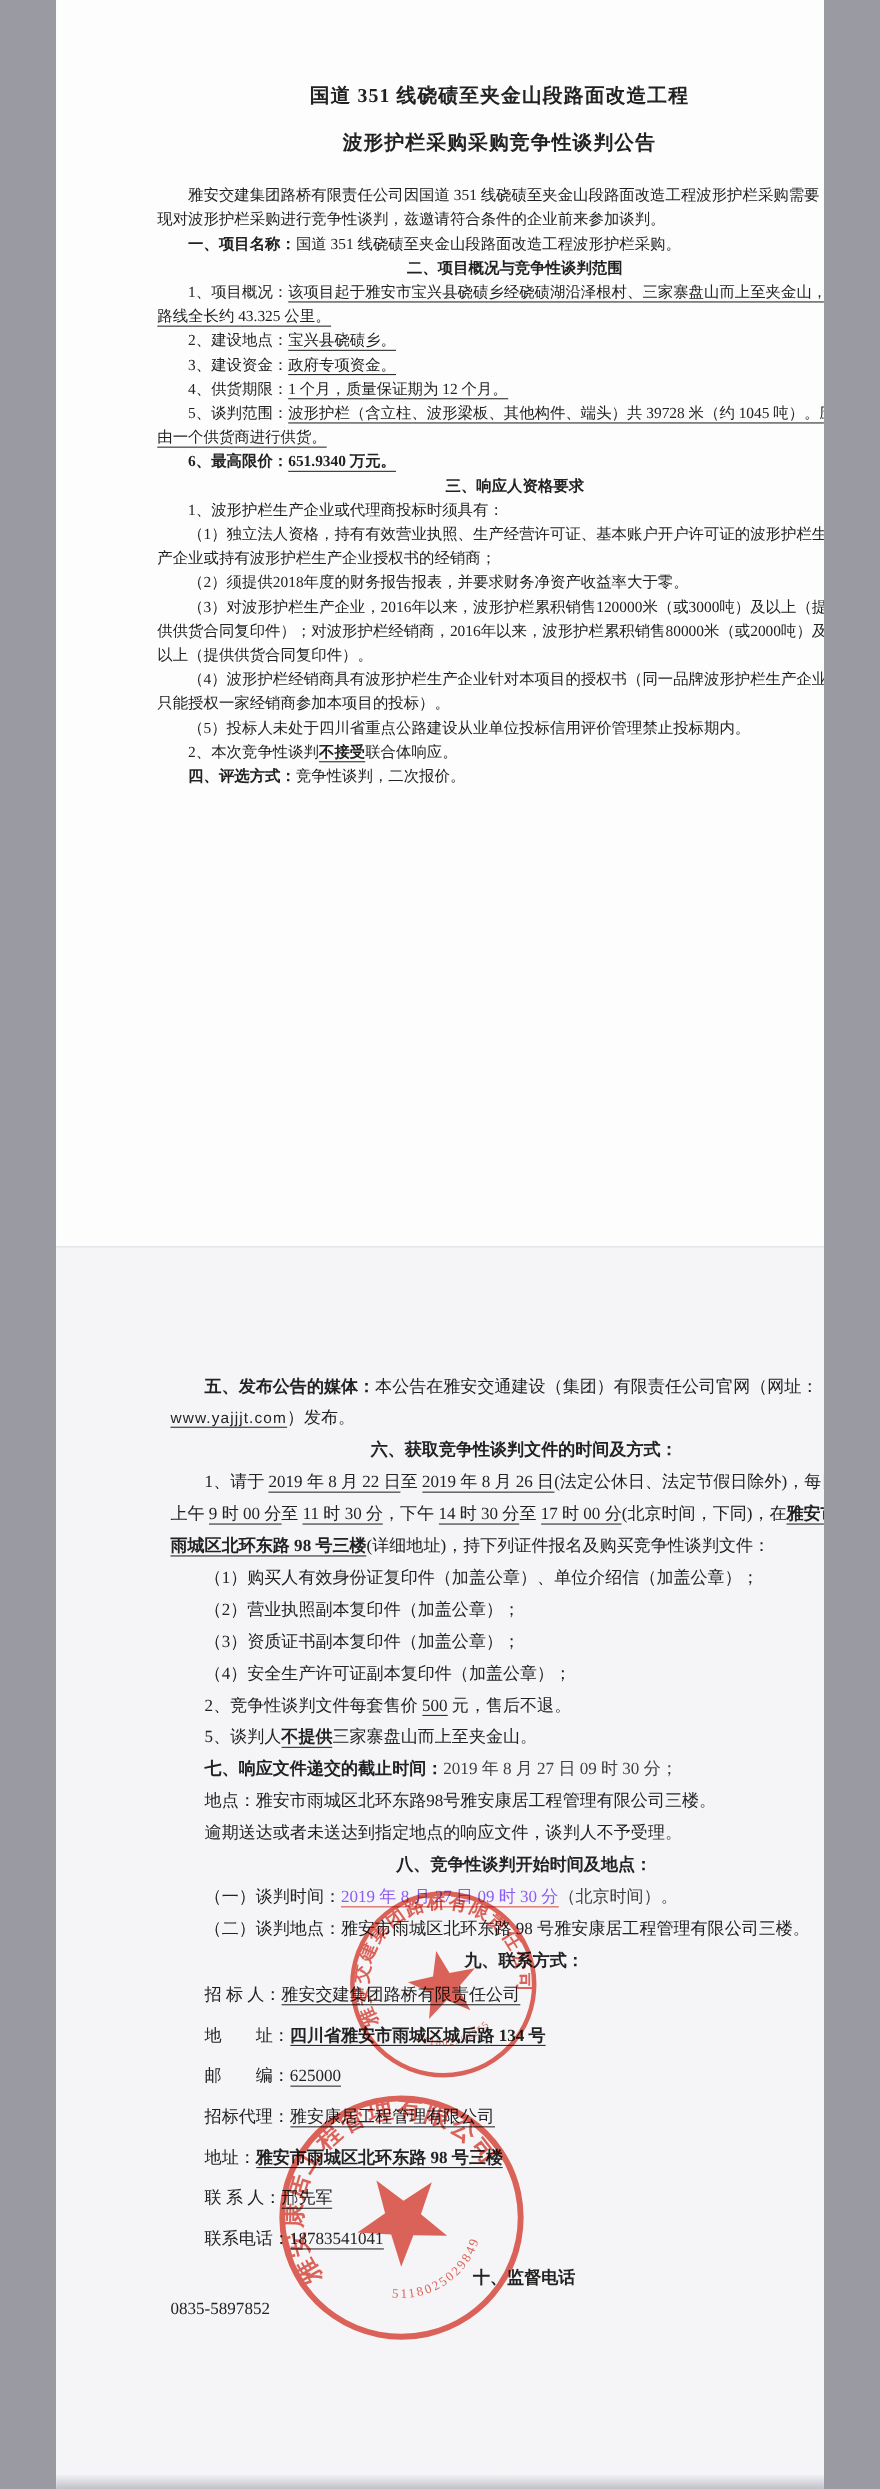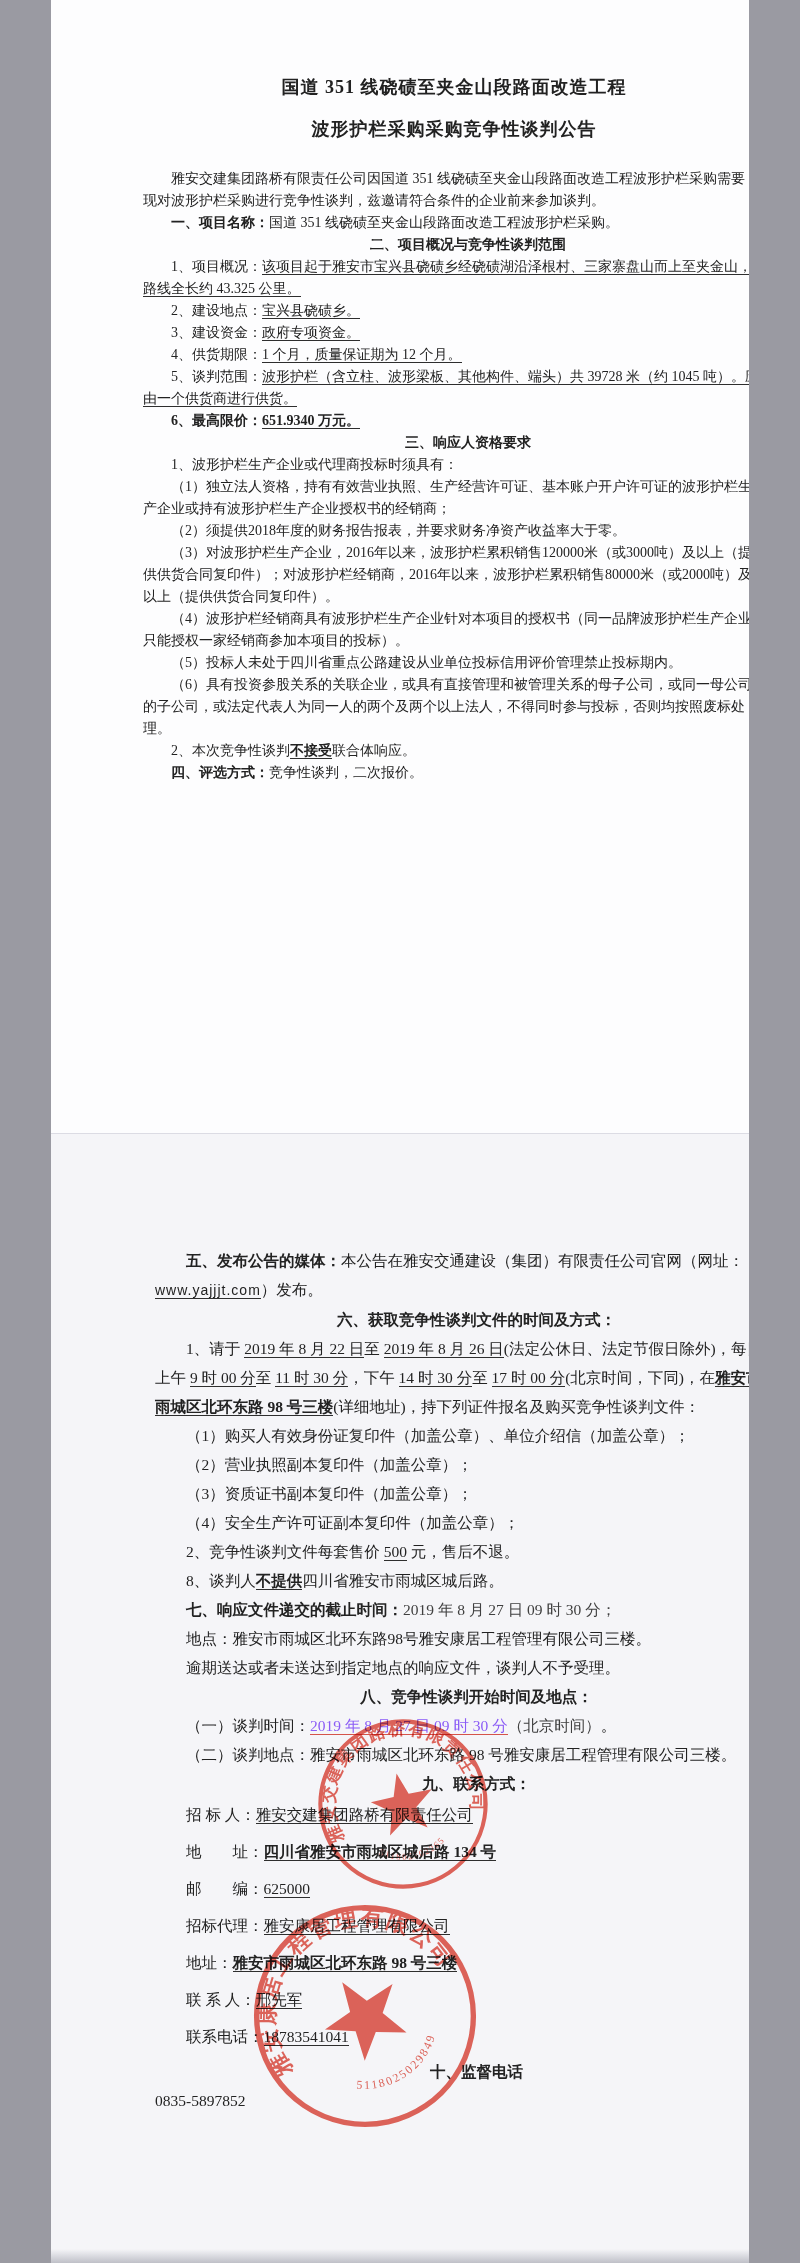--- a/index.html
+++ b/index.html
@@ -77,21 +77,20 @@
         <span class="b">6、最高限价：</span><span class="bu">651.9340 万元。</span>
       </p>
 
       <p class="ind b">三、响应人资格要求</p>
       <p class="ind">1、波形护栏生产企业或代理商投标时须具有：</p>
       <p class="ind">（1）独立法人资格，持有有效营业执照、生产经营许可证、基本账户开户许可证的波形护栏生产企业或持有波形护栏生产企业授权书的经销商；</p>
       <p class="ind">（2）须提供2018年度的财务报告报表，并要求财务净资产收益率大于零。</p>
       <p class="ind">（3）对波形护栏生产企业，2016年以来，波形护栏累积销售120000米（或3000吨）及以上（提供供货合同复印件）；对波形护栏经销商，2016年以来，波形护栏累积销售80000米（或2000吨）及以上（提供供货合同复印件）。</p>
       <p class="ind">（4）波形护栏经销商具有波形护栏生产企业针对本项目的授权书（同一品牌波形护栏生产企业只能授权一家经销商参加本项目的投标）。</p>
       <p class="ind">（5）投标人未处于四川省重点公路建设从业单位投标信用评价管理禁止投标期内。</p>
-      <p class="ind">（6）具有投资参股关系的关联企业，或具有直接管理和被管理关系的母子公司，或同一母公司的子公司，或法定代表人为同一人的两个及两个以上法人，不得同时参与投标，否则均按照废标处理。</p>
 
       <p class="ind">
         <span>2、本次竞争性谈判</span><span class="bu">不接受</span><span>联合体响应。</span>
       </p>
 
       <p class="ind">
         <span class="b">四、评选方式：</span><span>竞争性谈判，二次报价。</span>
       </p>
     </div>
   </section>
@@ -111,21 +110,21 @@
 
       <p class="ind">（1）购买人有效身份证复印件（加盖公章）、单位介绍信（加盖公章）；</p>
       <p class="ind">（2）营业执照副本复印件（加盖公章）；</p>
       <p class="ind">（3）资质证书副本复印件（加盖公章）；</p>
       <p class="ind">（4）安全生产许可证副本复印件（加盖公章）；</p>
 
       <p class="ind">
         <span>2、竞争性谈判文件每套售价 </span><span class="u">500</span><span> 元，售后不退。</span>
       </p>
       <p class="ind">
-        <span>8、谈判人</span><span class="bu">不提供</span><span>四川省雅安市雨城区城后路。</span>
+        <span>5、谈判人</span><span class="bu">不提供</span><span>三家寨盘山而上至夹金山。</span>
       </p>
 
       <p class="ind">
         <span class="b">七、响应文件递交的截止时间：</span><span class="rd">2019 年 8 月 27 日 09 时 30 分；</span>
       </p>
       <p class="ind">地点：雅安市雨城区北环东路98号雅安康居工程管理有限公司三楼。</p>
       <p class="ind">逾期送达或者未送达到指定地点的响应文件，谈判人不予受理。</p>
 
       <p class="ind b">八、竞争性谈判开始时间及地点：</p>
       <p class="ind">

